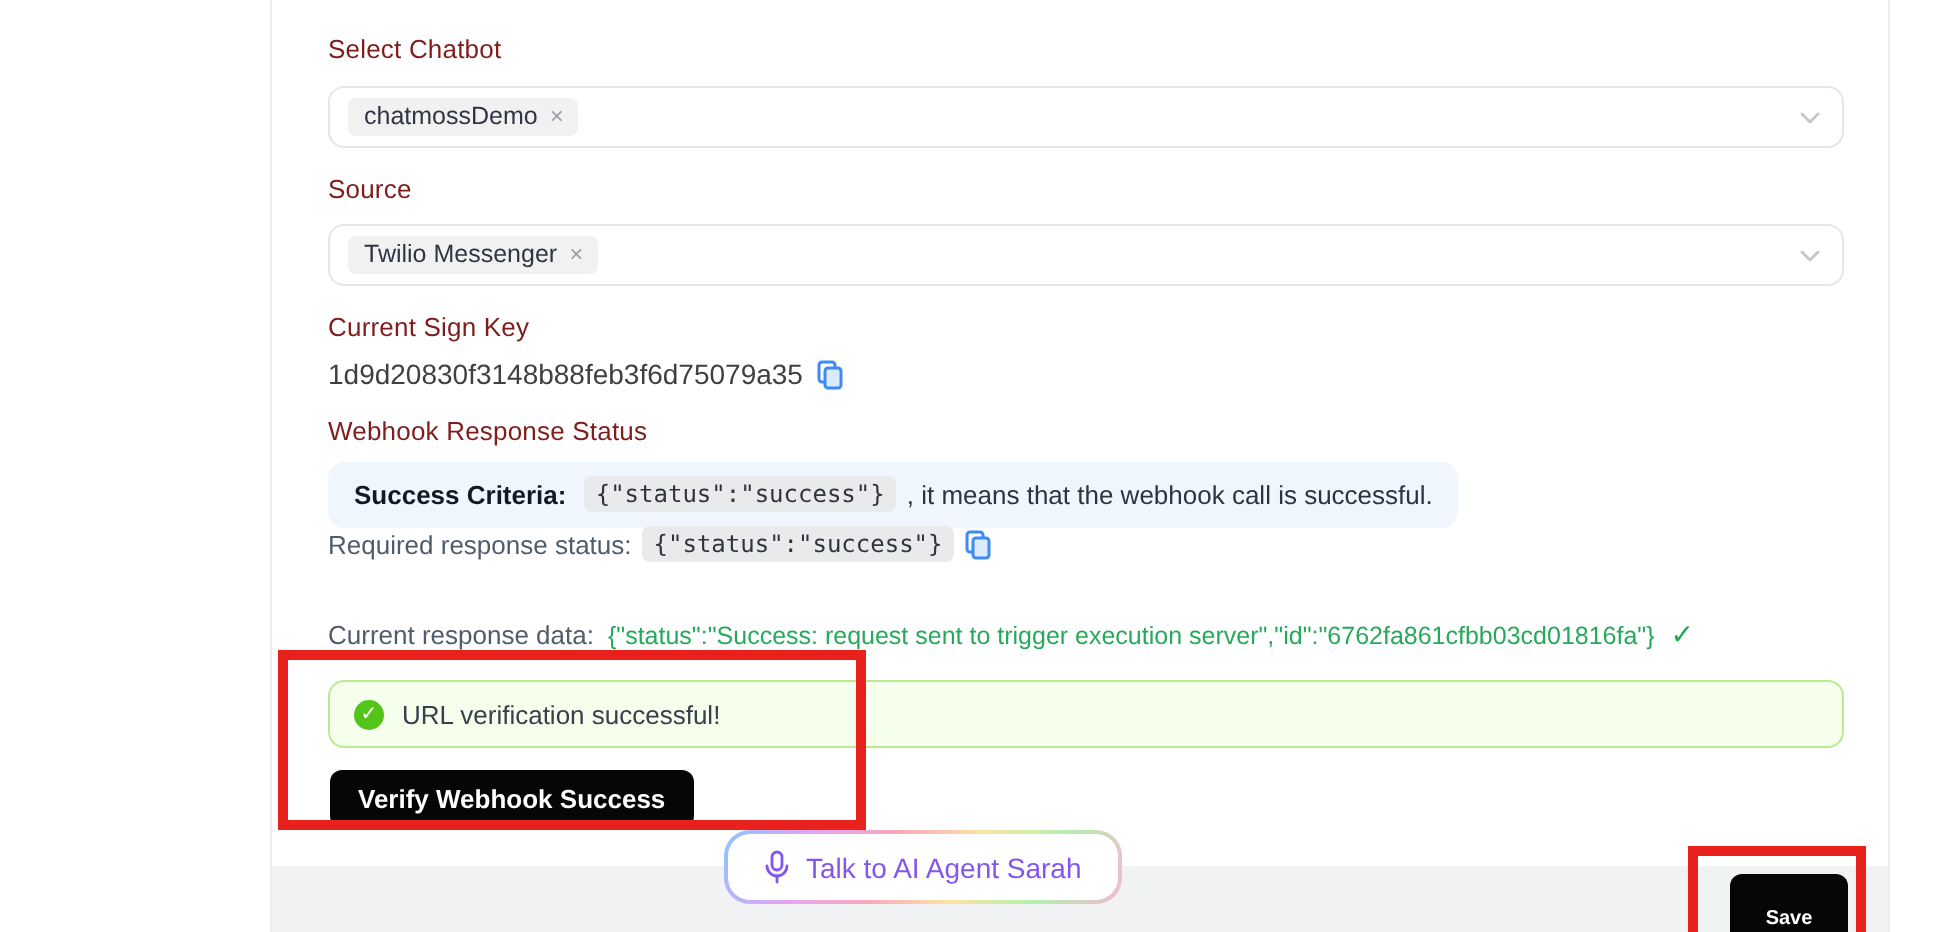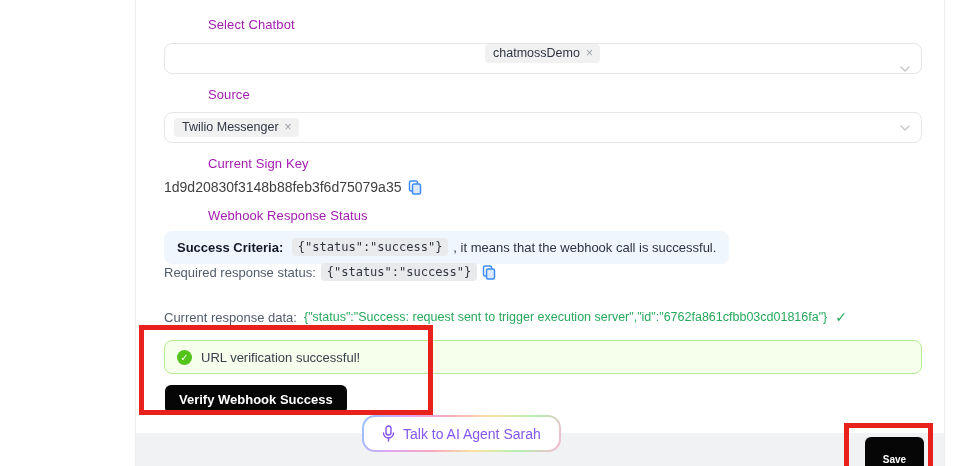--- a/index.html
+++ b/index.html
@@ -14,23 +14,22 @@
     position: absolute;
     left: 135px; top: 0;
     width: 810px; height: 466px;
     background: #ffffff;
     border-left: 1px solid #ededed;
     border-right: 1px solid #ededed;
   }
   .abs { position: absolute; }
   .field-label {
     font-size: 13px;
-    color: #a21caf;
+    color: #7f1d1d;
     letter-spacing: .1px;
-    margin-left: 44px;
   }
   .select-box {
     left: 28px; right: 22px;
     height: 31px;
     border: 1px solid #e6e6e6;
     border-radius: 8px;
     background: #fff;
     display: flex;
     align-items: center;
     padding: 0 10px 0 9px;
@@ -158,21 +157,21 @@
   }
   .anno-1 { left: 139px; top: 325px; width: 294px; height: 90px; }
   .anno-2 { left: 844px; top: 423px; width: 89px; height: 55px; }
 </style>
 </head>
 <body>
 
 <div class="content-col">
 
   <div class="abs field-label" style="top:17px; left:28px;">Select Chatbot</div>
-  <div class="abs select-box" style="top:43px;flex-direction:column;">
+  <div class="abs select-box" style="top:43px;">
     <span class="tag">
       <span>chatmossDemo</span>
       <span class="tag-x">×</span>
     </span>
     <span class="chevron">
       <svg width="12" height="12" viewBox="0 0 12 12">
           <polyline points="2,4 6,8 10,4" fill="none" stroke="#c3c7cd" stroke-width="1.4" stroke-linecap="round" stroke-linejoin="round"></polyline>
         </svg>
     </span>
   </div>

